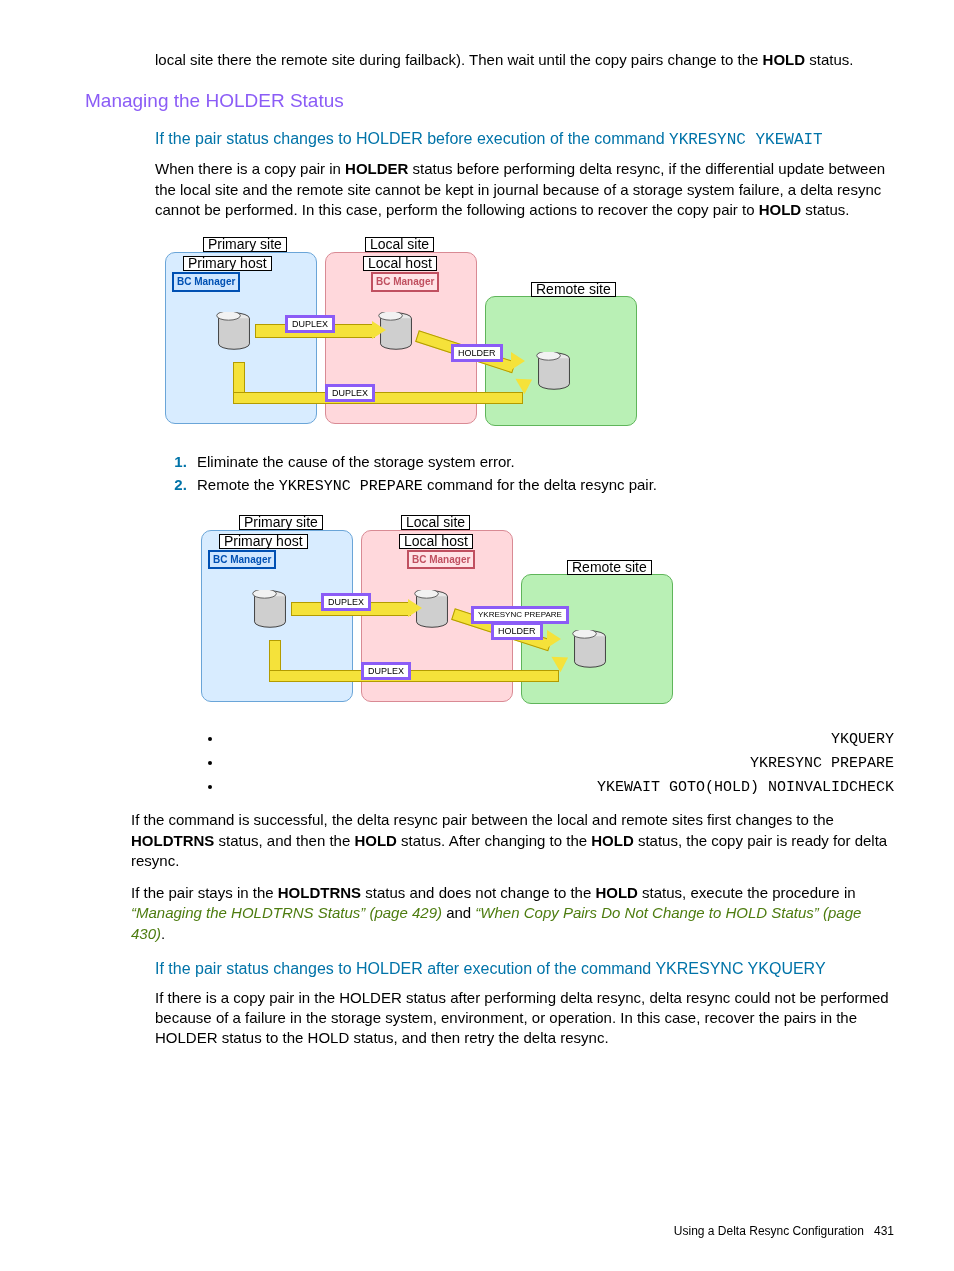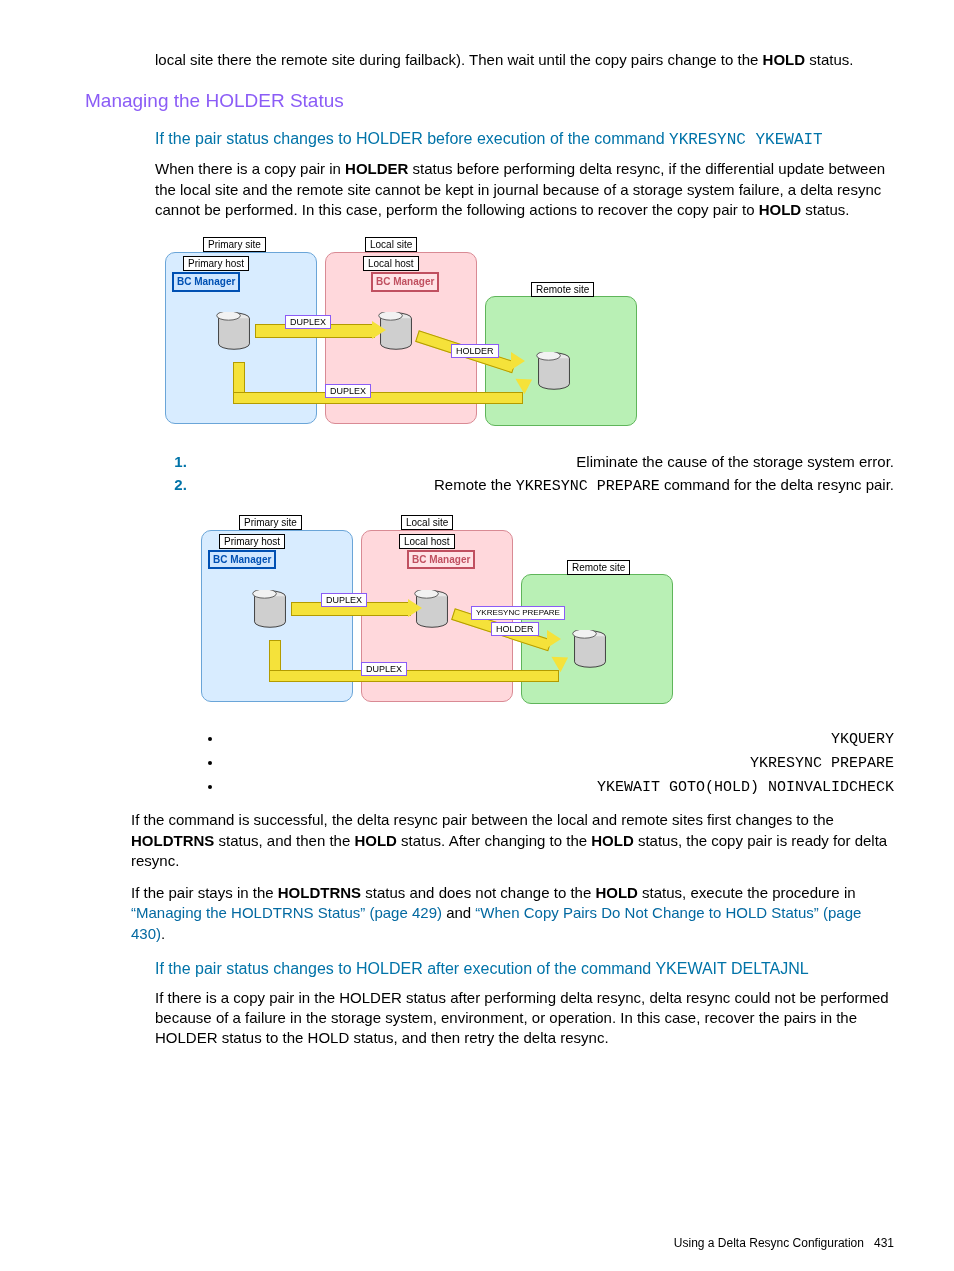--- a/index.html
+++ b/index.html
@@ -20,26 +20,26 @@
     font-weight: normal;
   }
   .h3 {
     color: #0073a8;
     font-size: 16px;
     margin: 14px 0 8px 70px;
     font-weight: normal;
   }
   .mono { font-family: "Courier New", monospace; }
   .bold { font-weight: bold; }
-  .link { color: #0369a1; }
+  .link { color: #4d7c0f; font-style: italic; }
   ol.steps {
     margin: 0 0 10px 70px;
     padding-left: 36px;
   }
-  ol.steps li { padding-left: 6px; margin-bottom: 3px; text-align: right; }
+  ol.steps li { padding-left: 6px; margin-bottom: 3px; }
   ol.steps li::marker { color: #0073a8; font-weight: bold; }
   ul.cmds {
     margin: 4px 0 12px 110px;
     padding-left: 28px;
   }
   ul.cmds li { margin-bottom: 4px; font-family: "Courier New", monospace; text-align: right; }
   .indented { margin-left: 46px; margin-right:0; }
 
   
   .diagram {
@@ -56,21 +56,21 @@
     border-radius: 10px;
   }
   .site-primary { left: 10px; top: 18px; width: 150px; height: 170px; background: #d8ecff; border-color:#6aa5d8;}
   .site-local   { left: 170px; top: 18px; width: 150px; height: 170px; background: #ffd8dc; border-color:#d98a94;}
   .site-remote  { left: 330px; top: 62px; width: 150px; height: 128px; background: #b9f0b5; border-color:#5fb55a;}
   .small-label {
     position: absolute;
     background: #fff;
     border: 1px solid #000;
     padding: 0 4px;
-    font-size: 10px;
+    font-size: 14px;
     text-align: center;
     line-height: 13px;
   }
   .bc-label {
     position: absolute;
     background: #cfe6ff;
     border: 2px solid #0050b3;
     color: #0050b3;
     font-weight: bold;
     font-size: 10px;
@@ -78,28 +78,28 @@
   }
   .cyl {
     position: absolute;
     width: 38px;
     height: 40px;
   }
   .cyl svg { width: 100%; height: 100%; }
   .con-label {
     position: absolute;
     background: #fff;
-    border: 1px solid #8b5cf6;
+    border: 3px solid #8b5cf6;
     font-size: 9px;
     padding: 0 4px;
     line-height: 12px;
   }
   .footer {
     position: fixed;
-    bottom: 20px;
+    bottom: 32px;
     right: 60px;
     font-size: 12px;
   }
   .arrow-ly { position:absolute; background:#f5e23a; border:1px solid #b39b00; }
   .arrow-head { position:absolute; width:0; height:0; border-top:9px solid transparent; border-bottom:9px solid transparent; border-left:14px solid #f5e23a; }
 </style>
 </head>
 <body>
 
 <p class="body-text">
@@ -233,18 +233,18 @@
 </ul>
 
 <p class="body-text indented">
   <span>If the command is successful, the delta resync pair between the local and remote sites first changes to the </span><span class="bold">HOLDTRNS</span><span> status, and then the </span><span class="bold">HOLD</span><span> status. After changing to the </span><span class="bold">HOLD</span><span> status, the copy pair is ready for delta resync.</span>
 </p>
 
 <p class="body-text indented">
   <span>If the pair stays in the </span><span class="bold">HOLDTRNS</span><span> status and does not change to the </span><span class="bold">HOLD</span><span> status, execute the procedure in </span><span class="link">“Managing the HOLDTRNS Status” (page 429)</span><span> and </span><span class="link">“When Copy Pairs Do Not Change to HOLD Status” (page 430)</span><span>.</span>
 </p>
 
-<div class="h3">If the pair status changes to HOLDER after execution of the command YKEWAIT DELTAJNL</div>
+<div class="h3">If the pair status changes to HOLDER after execution of the command YKRESYNC YKQUERY</div>
 <p class="body-text">If there is a copy pair in the HOLDER status after performing delta resync, delta resync could not be performed because of a failure in the storage system, environment, or operation. In this case, recover the pairs in the HOLDER status to the HOLD status, and then retry the delta resync.</p>
 
 <div class="footer">
   <span>Using a Delta Resync Configuration</span>&nbsp;&nbsp;&nbsp;<span>431</span>
 </div>
 
 </body></html>

